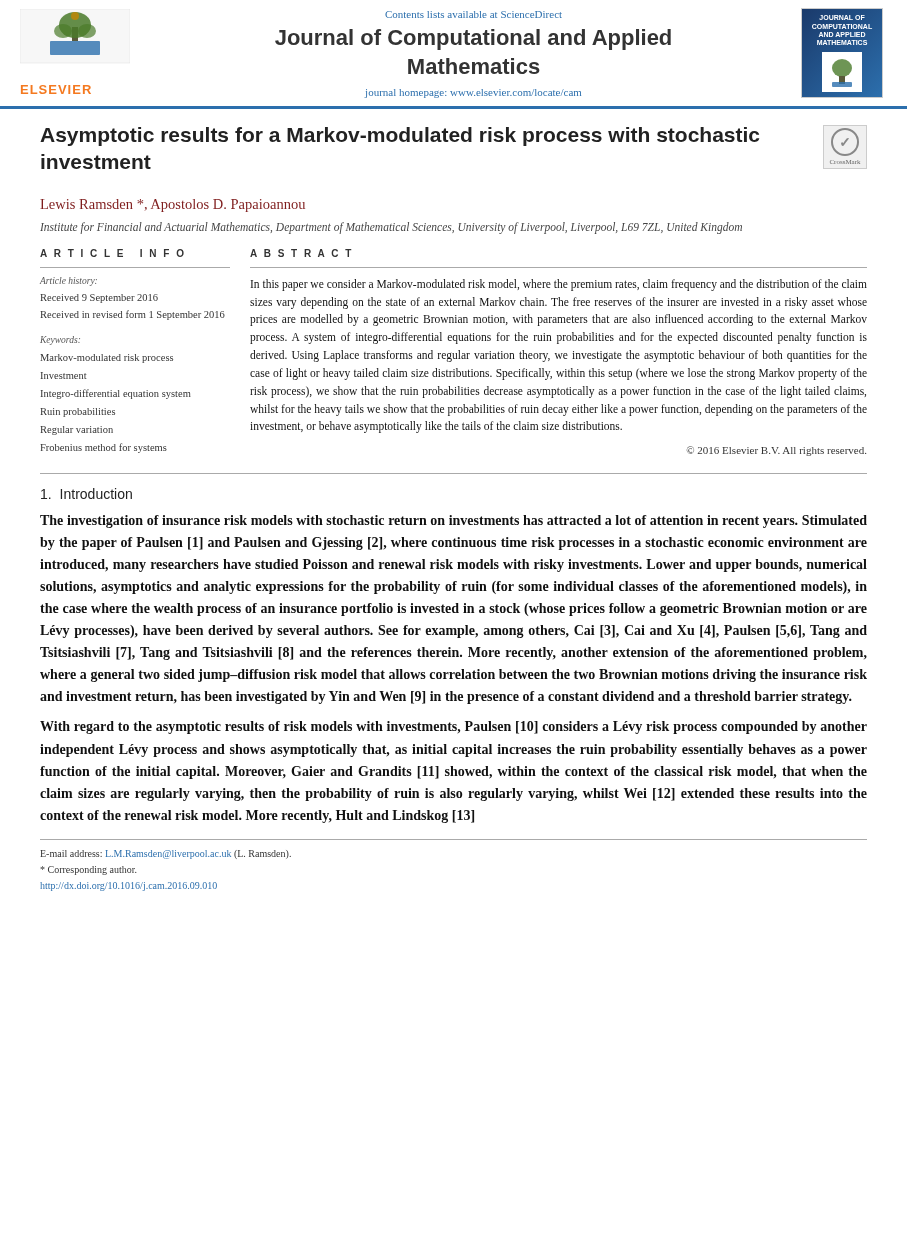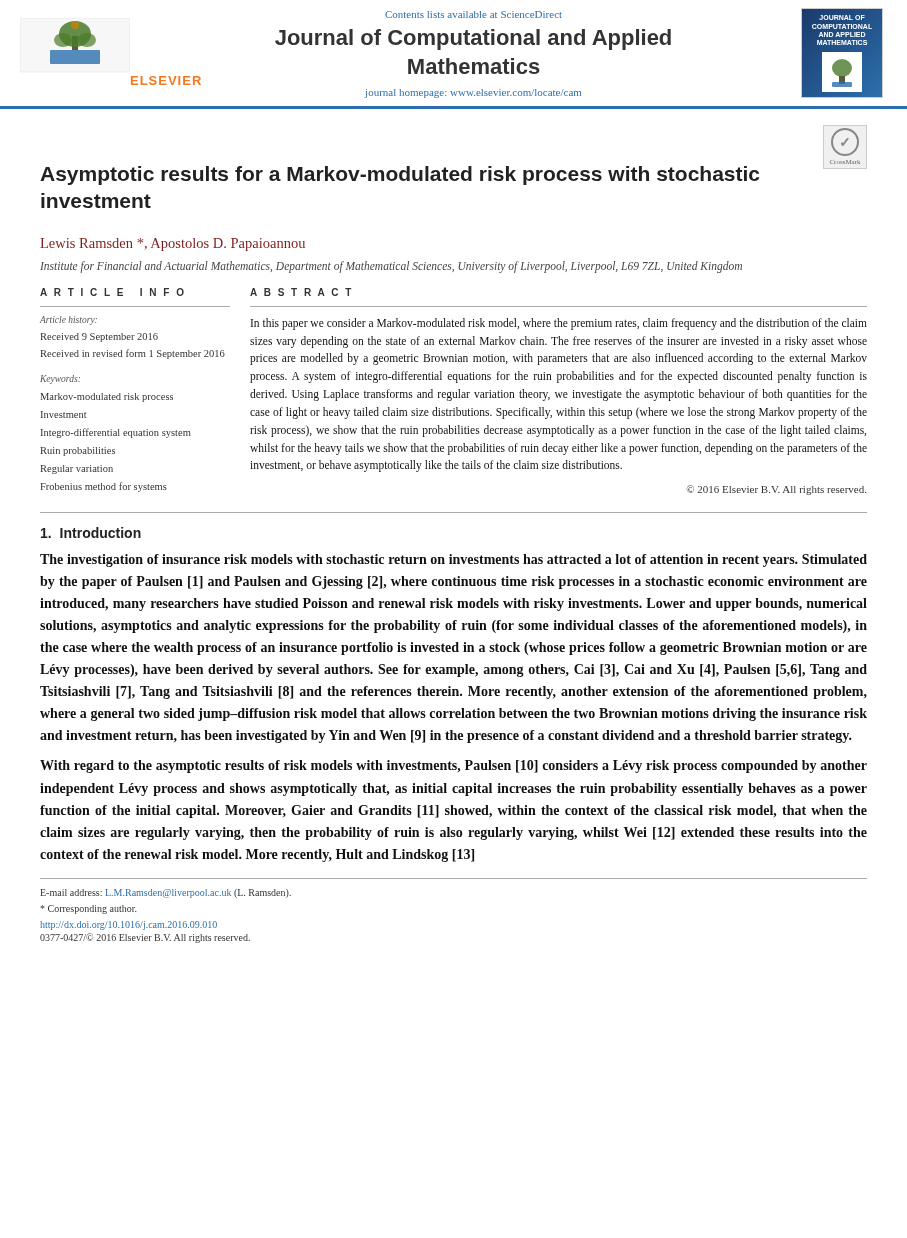--- a/index.html
+++ b/index.html
@@ -29,22 +29,22 @@
     
     .journal-header {
       display: flex;
       align-items: center;
       padding: 8px 20px;
       border-bottom: 3px solid #2c6fad;
     }
     .journal-header .logo-area {
       width: 130px;
       display: flex;
-      flex-direction: row;
-      align-items: flex-end;
+      flex-direction: column;
+      align-items: flex-start;
       flex-shrink: 0;
     }
     .elsevier-logo {
       width: 110px;
       height: 70px;
       position: relative;
     }
     .elsevier-text {
       font-size: 13px;
       font-weight: bold;
@@ -245,21 +245,21 @@
       border-top: 1px solid #aaa;
       margin: 12px 0;
     }
 
     
     .intro-section {
       margin-bottom: 12px;
     }
     .section-title {
       font-size: 14px;
-      font-weight: bold;
+      font-weight: normal;
       color: #222;
       margin-bottom: 8px;
       font-family: Arial, sans-serif;
     }
     .section-title .section-num {
       margin-right: 4px;
     }
     .body-text {
       font-size: 14px;
       line-height: 1.58;
@@ -354,21 +354,21 @@
             <rect x="8" y="28" width="20" height="5" rx="1" fill="#2c6fad" opacity="0.8"></rect>
           </svg>
         </div>
       </div>
     </div>
   </div>
 
   <div class="article-body">
 
     <div style="display:flex; align-items:flex-start; margin-bottom:10px;">
-      <h1 class="article-title" style="flex:1;margin-top:39px;">Asymptotic results for a Markov-modulated risk process with stochastic investment</h1>
+      <h1 class="article-title" style="flex:1;">Asymptotic results for a Markov-modulated risk process with stochastic investment</h1>
       <div class="crossmark">
         <div class="crossmark-box">
           <div class="cm-icon">✓</div>
           <div style="font-size:7px; margin-top:2px; color:#666;">CrossMark</div>
         </div>
       </div>
     </div>
 
     <div class="authors">
       <span>Lewis Ramsden *, Apostolos D. Papaioannou</span>
@@ -420,17 +420,16 @@
     <div class="footnote-area">
       <div class="footnote-text">
         <span>E-mail address:</span>
         <span class="link" style="color:#2c6fad; cursor:pointer;">L.M.Ramsden@liverpool.ac.uk</span>
         <span> (L. Ramsden).</span>
       </div>
       <div class="footnote-text">* Corresponding author.</div>
       <div class="doi-line" style="cursor:pointer;">
         <span>http://dx.doi.org/10.1016/j.cam.2016.09.010</span>
       </div>
-      <div class="issn-line">0377-0427/© 2016 Elsevier B.V. All rights reserved.</div>
     </div>
 
   </div>
 </div>
 
 </body></html>

